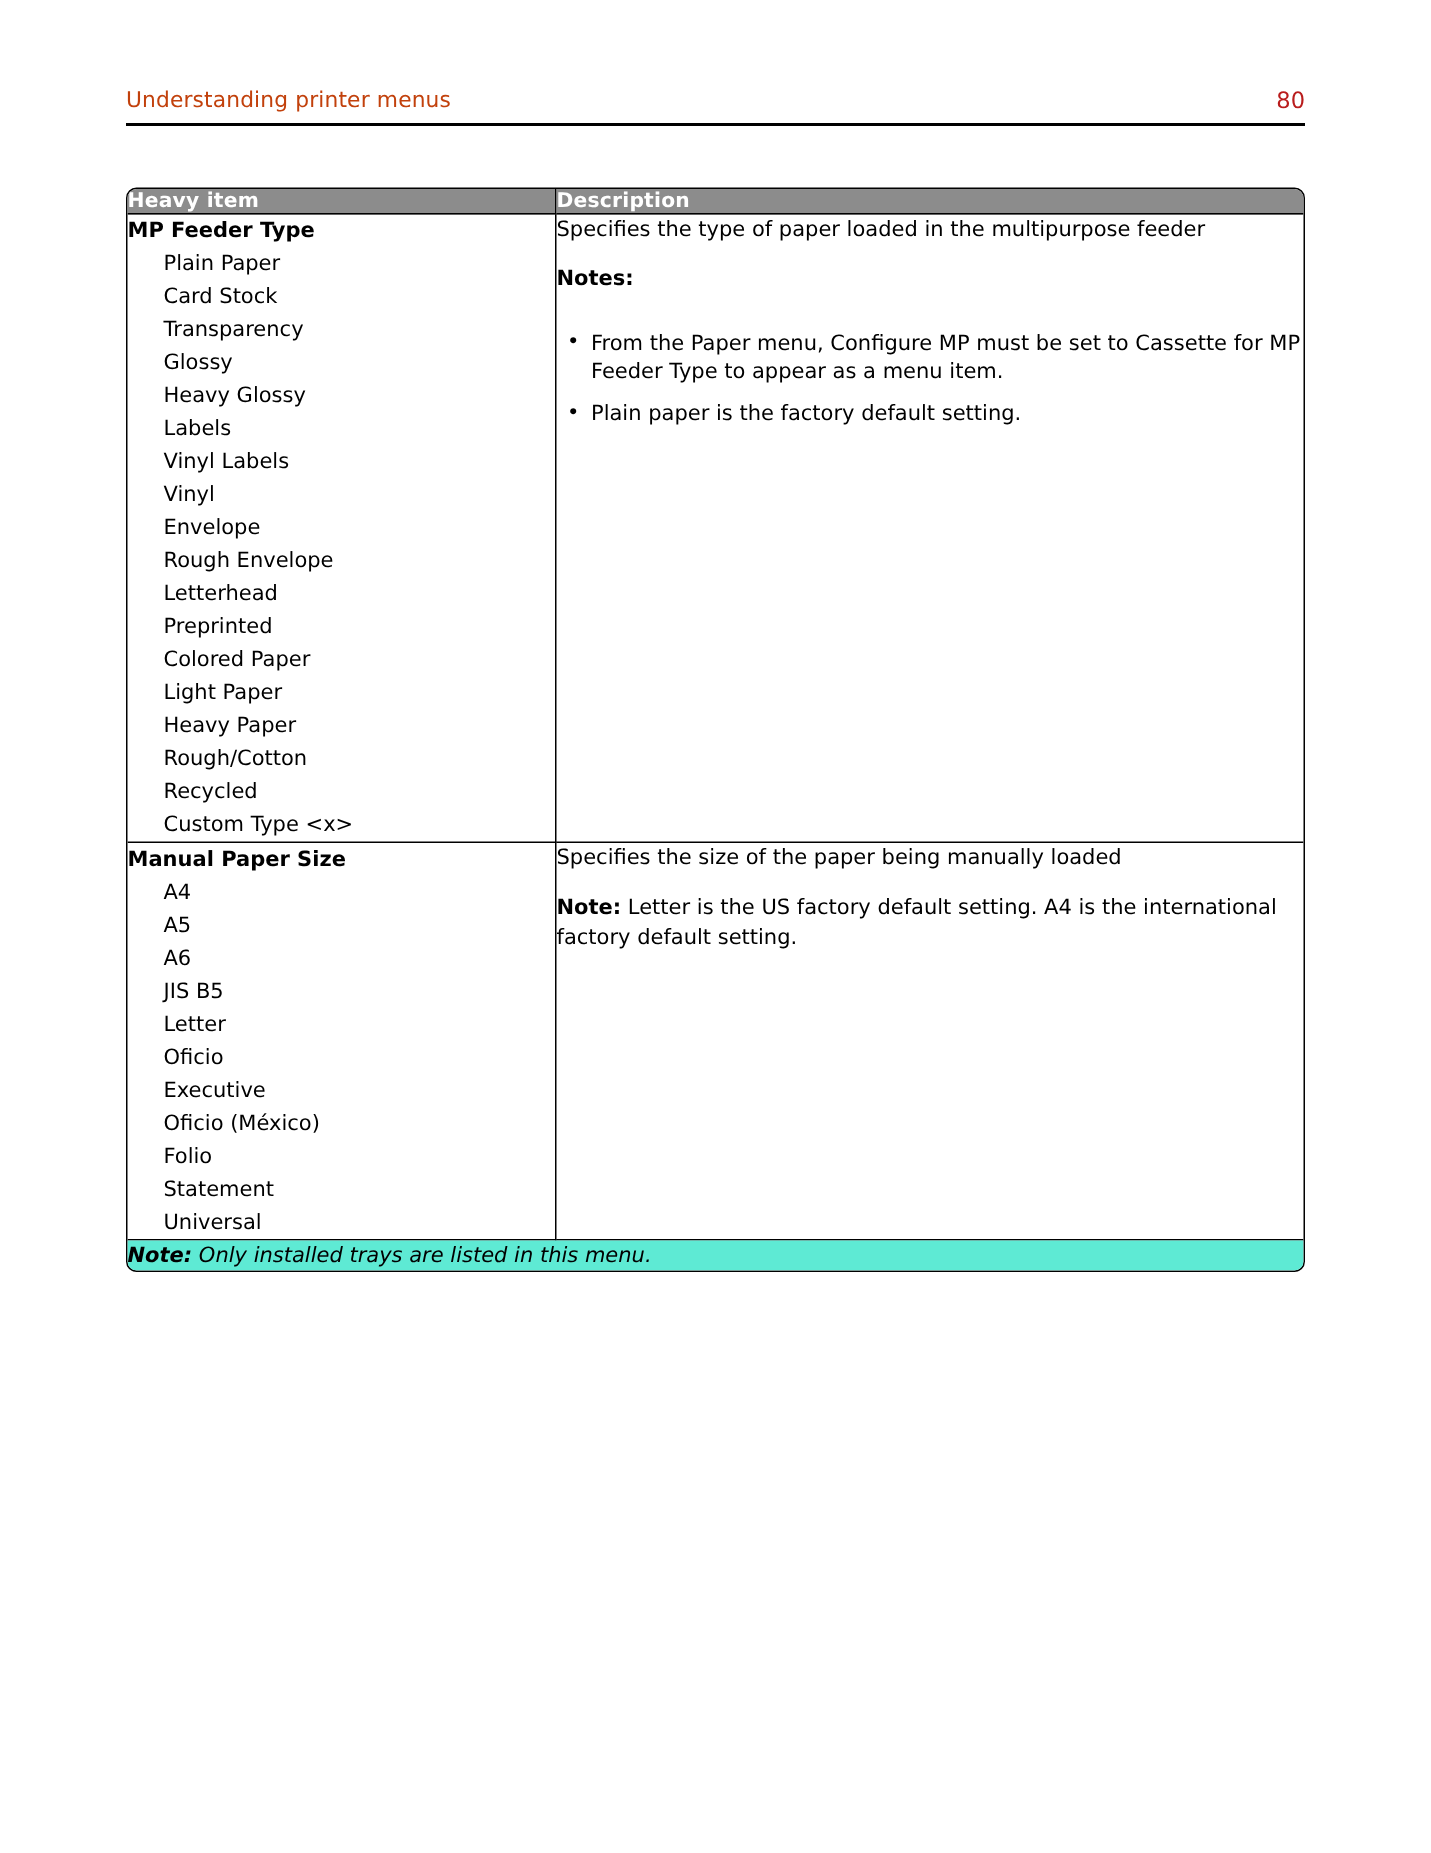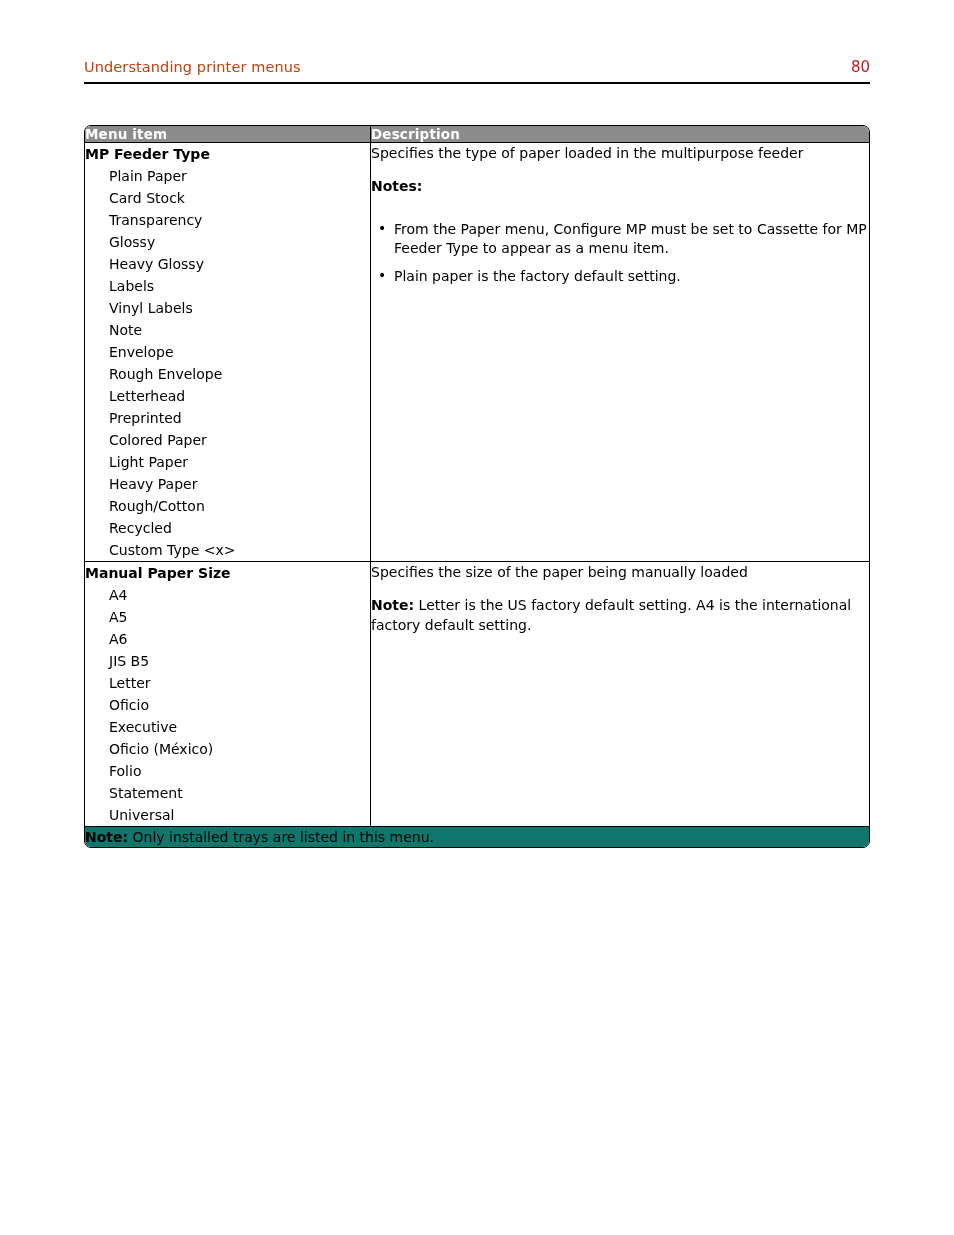--- a/index.html
+++ b/index.html
@@ -146,60 +146,61 @@
     content: "\2022";
     position: absolute;
     left: 7px;
     top: -1px;
     font-size: 14px;
     line-height: 19px;
   }
   .inline-bold { font-weight: bold; }
 
   .footnote-cell {
-    background: #0f766e;
+    background: #5eead4;
     font-size: 14px;
     line-height: 20px;
     padding: 8px 10px 9px 10px;
     border-bottom: none;
+    font-style: italic;
   }
 </style>
 </head>
 <body>
 
 <div class="page">
 
   <div class="page-header">
     <div class="page-header-title">Understanding printer menus</div>
     <div class="page-header-number">80</div>
   </div>
   <div class="page-header-rule"></div>
 
   <div class="table-wrap">
     <table class="mtable">
       <thead>
         <tr>
-          <th class="th-cell col1">Menu item</th>
+          <th class="th-cell col1">Heavy item</th>
           <th class="th-cell col2">Description</th>
         </tr>
       </thead>
       <tbody>
 
         <tr>
           <td class="body-cell col1">
             <div class="row-title">MP Feeder Type</div>
             <ul class="opt-list">
               <li>Plain Paper</li>
               <li>Card Stock</li>
               <li>Transparency</li>
               <li>Glossy</li>
               <li>Heavy Glossy</li>
               <li>Labels</li>
               <li>Vinyl Labels</li>
-              <li>Note</li>
+              <li>Vinyl</li>
               <li>Envelope</li>
               <li>Rough Envelope</li>
               <li>Letterhead</li>
               <li>Preprinted</li>
               <li>Colored Paper</li>
               <li>Light Paper</li>
               <li>Heavy Paper</li>
               <li>Rough/Cotton</li>
               <li>Recycled</li>
               <li>Custom Type &lt;x&gt;</li>

